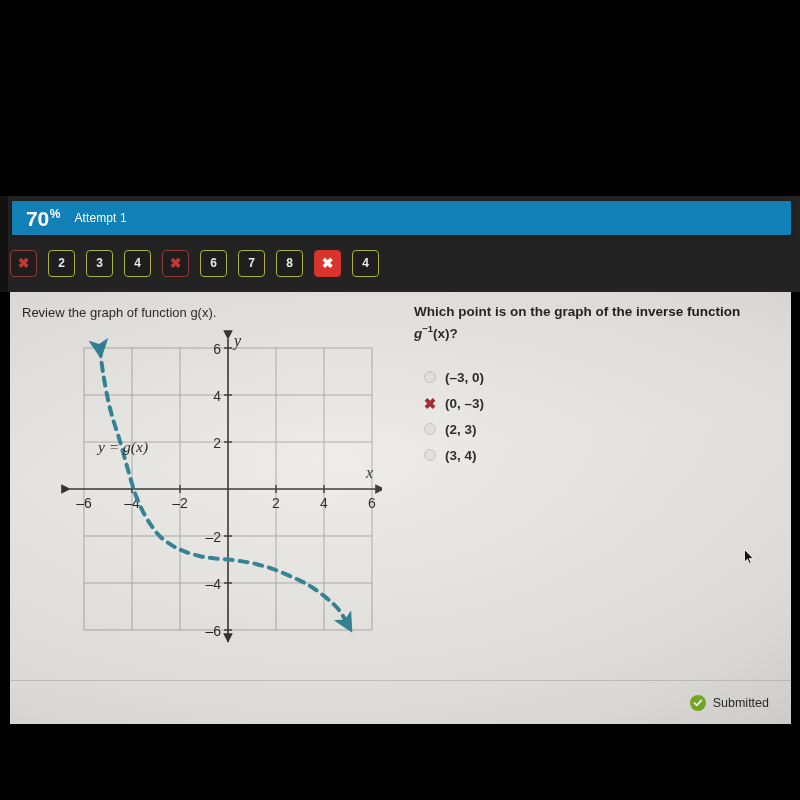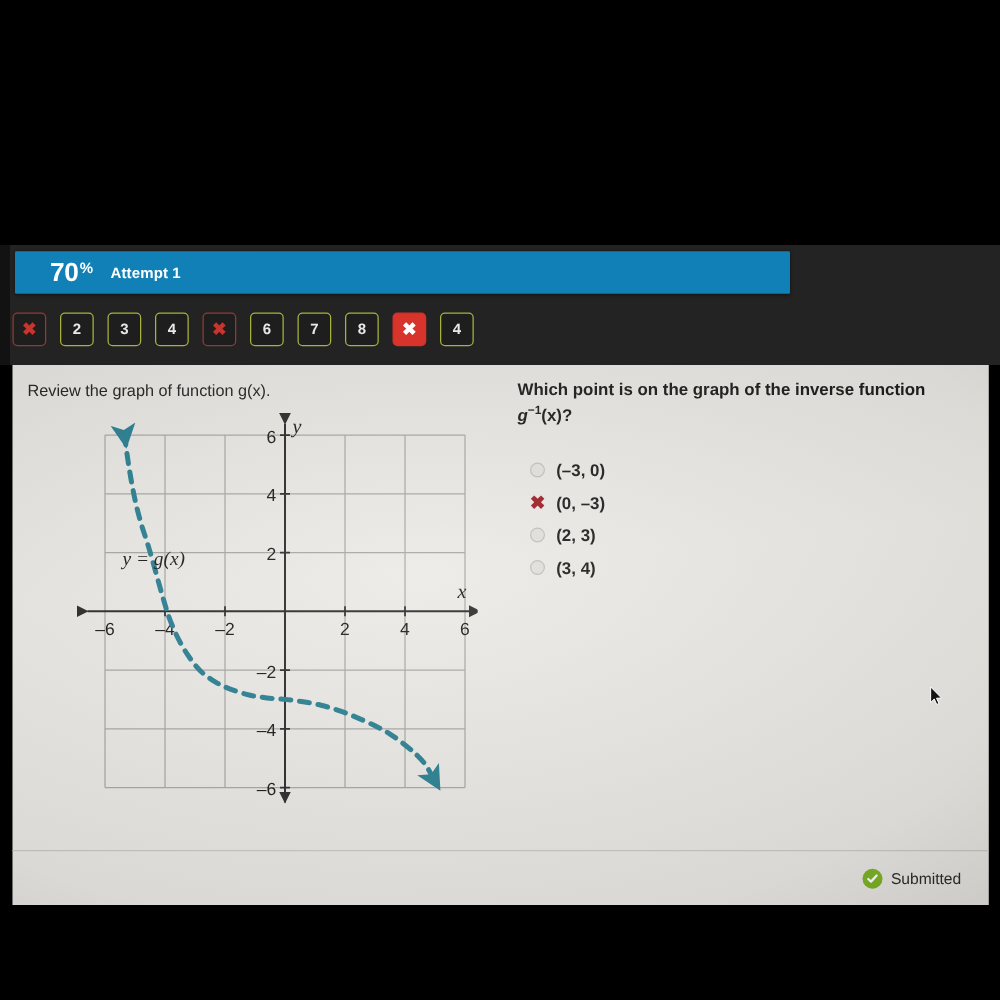--- a/index.html
+++ b/index.html
@@ -38,27 +38,27 @@
     position:absolute;
     left:0; top:0; width:8px; height:96px;
     background:#121212;
   }
 
   
   .attempt-bar {
     position: absolute;
     left: 12px;
     top: 201px;
-    width: 620px;
+    width: 779px;
     height: 34px;
     background: #1180b6;
     border-radius: 1px;
     display: flex;
     align-items: center;
-    padding-left: 28px;
+    padding-left: 14px;
     box-sizing: border-box;
     box-shadow: 0 1px 3px rgba(0,0,0,.45);
   }
   .pct-num {
     color: #ffffff;
     font-size: 21px;
     font-weight: bold;
     letter-spacing: -0.3px;
     line-height: 1;
   }
@@ -66,21 +66,21 @@
     color: #ffffff;
     font-size: 12px;
     font-weight: bold;
     margin-left: 1px;
     position: relative;
     top: -4px;
   }
   .attempt-label {
     color: #ffffff;
     font-size: 12px;
-    font-weight: bold;
+    font-weight: normal;
     margin-left: 14px;
     letter-spacing: .1px;
   }
 
   
   .qnav {
     position: absolute;
     left: 10px;
     top: 246px;
     height: 34px;

